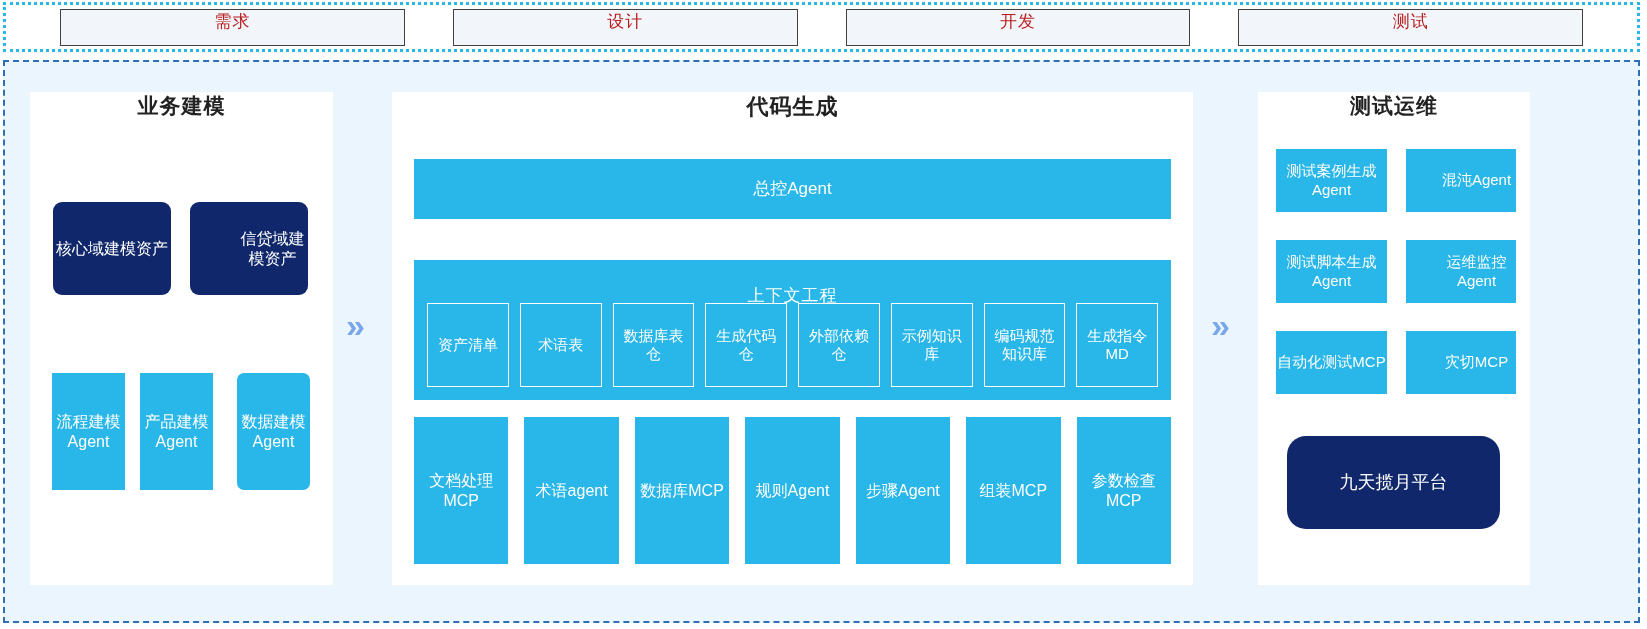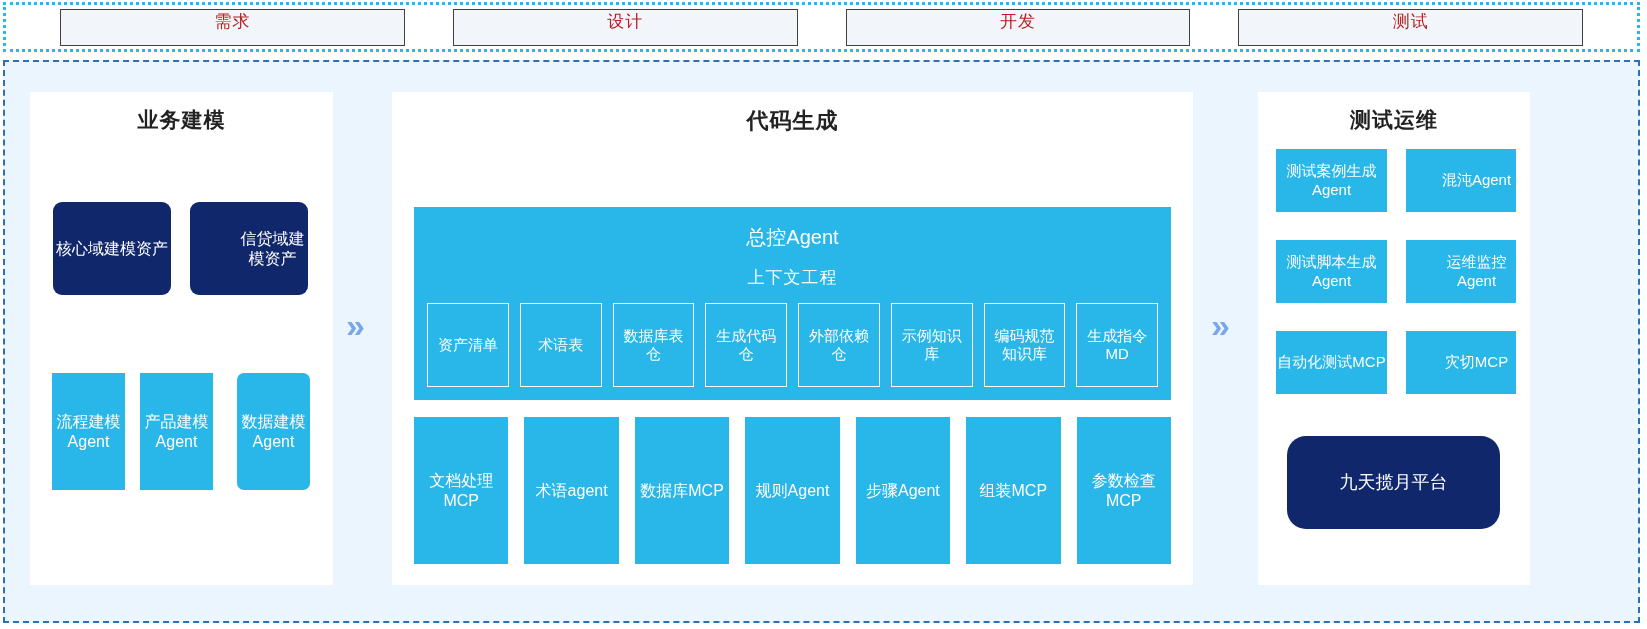--- a/index.html
+++ b/index.html
@@ -64,21 +64,20 @@
   }
   #panel-business { left: 25px;   top: 30px; width: 303px; height: 493px; }
   #panel-codegen  { left: 387px;  top: 30px; width: 801px; height: 493px; }
   #panel-testops  { left: 1253px; top: 30px; width: 272px; height: 493px; }
 
   .panel-title {
     text-align: center;
     font-size: 21px;
     font-weight: bold;
     color: #222222;
-    padding-top: 14px;
     letter-spacing: 1px;
   }
   #panel-codegen .panel-title { font-size: 22px; }
 
   
   .chevron {
     position: absolute;
     font-size: 34px;
     font-weight: bold;
     color: #7aa7ea;
@@ -128,37 +127,36 @@
   #bm-agent-1 { left: 110px; }
   #bm-agent-2 { left: 207px; border-radius: 7px; }
 
   
   #master-agent {
     position: absolute;
     left: 22px;
     top: 67px;
     width: 757px;
     height: 60px;
-    font-size: 20px;
-    margin-top: 48px;
+    font-size: 17px;
   }
   #context-block {
     position: absolute;
     left: 22px;
     top: 168px;
     width: 757px;
     height: 140px;
     background: #29b6e8;
     box-sizing: border-box;
   }
   #context-title {
     text-align: center;
     color: #ffffff;
     font-size: 17px;
-    padding-top: 6px;
+    padding-top: 24px;
     letter-spacing: 1px;
   }
   #context-items {
     position: absolute;
     left: 13px;
     top: 43px;
     right: 13px;
     display: flex;
     gap: 11px;
   }

